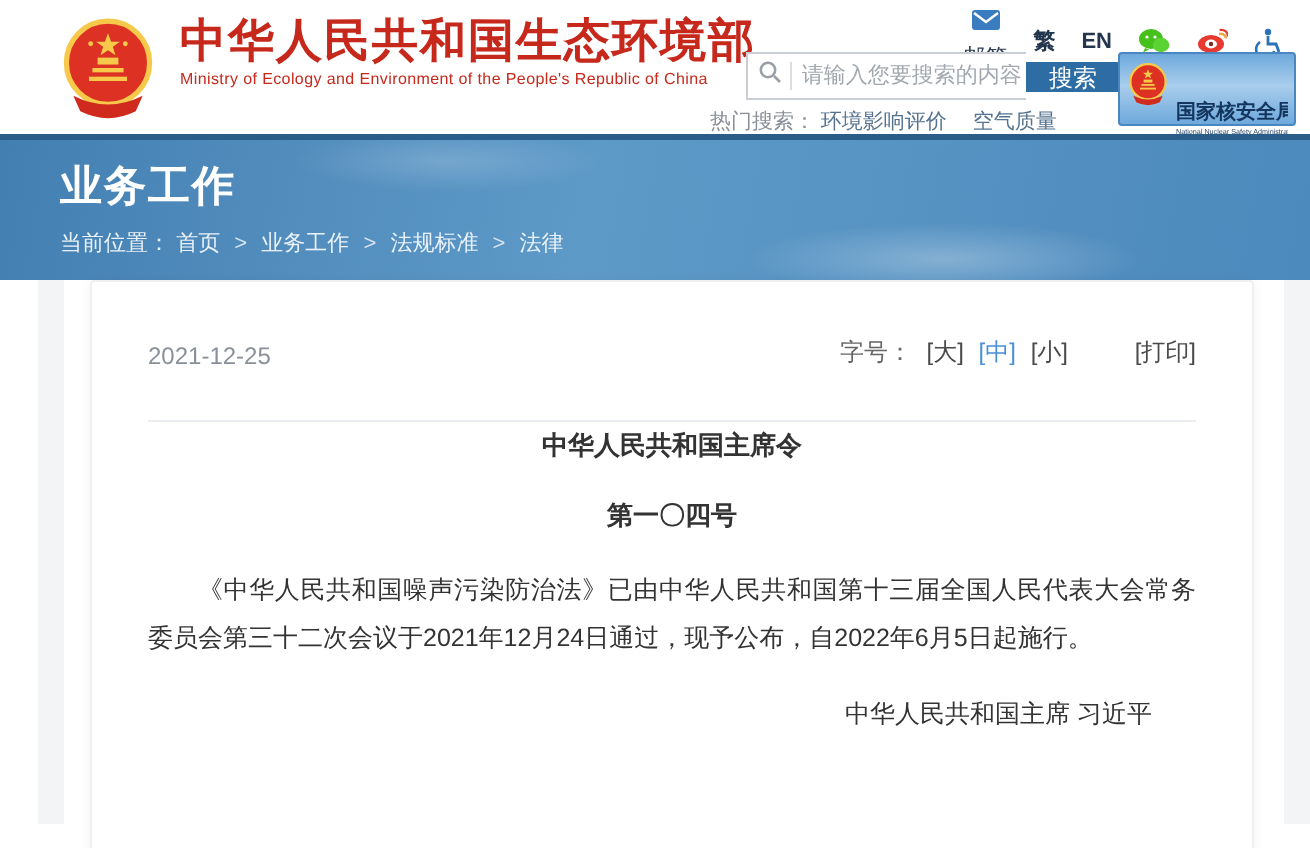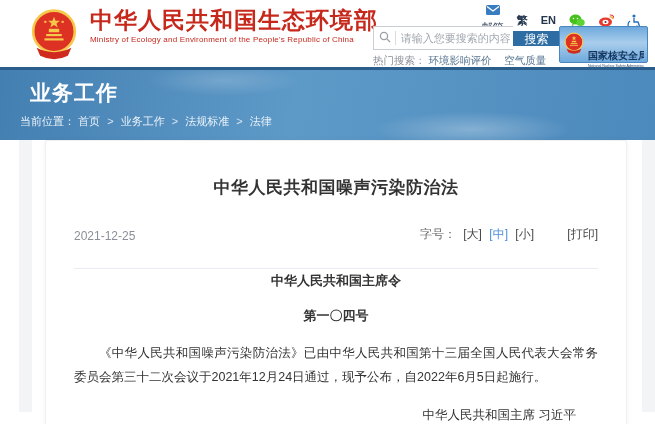--- a/index.html
+++ b/index.html
@@ -21,40 +21,40 @@
 
   .search-area { position:absolute; left:373px; top:26px; display:flex; align-items:center; }
   .search-box { display:flex; align-items:center; width:140px; height:24px;
     border:1px solid #c9ced4; border-right:none; background:#fff; padding-left:5px; }
   .search-box .mag { flex:0 0 auto; }
   .search-box .sep { width:1px; height:14px; background:#d9dde1; margin:0 5px 0 4px; }
   .search-input { border:none; outline:none; width:100%; font-size:11px; color:#333; }
   .search-input::placeholder { color:#a2a8af; }
   .search-btn { width:47px; height:15px; background:#2e6da4; color:#fff; border:none;
     font-size:12px; cursor:pointer; }
-  .hot-search { position:absolute; left:373px; top:54px; font-size:10.5px; color:#8a8f99; }
+  .hot-search { position:absolute; left:355px; top:54px; font-size:10.5px; color:#8a8f99; }
   .hot-link { color:#55738f; text-decoration:none; margin-right:10px; cursor:pointer; }
 
   .nnsa { position:absolute; right:7px; top:26px; width:89px; height:37px;
     background:linear-gradient(180deg,#6ea9dc 0%,#a9cdec 45%,#6ea9dc 100%);
     border:1px solid #4a86c0; border-radius:2px; display:flex; align-items:center;
     padding:2px 3px; cursor:pointer; }
   .nnsa-text { margin-left:3px; overflow:hidden; }
   .nnsa-title { font-size:10px; font-weight:bold; color:#14365e; white-space:nowrap;margin-top:40px; }
   .nnsa-en { font-size:4px; color:#2c4a6b; white-space:nowrap; transform:scale(.9); transform-origin:left; }
   .nnsa-enter { font-size:8px; color:#7b3f3f; text-align:center; margin-top:1px; }
 
   
   .banner { height:73px; border-top:3px solid #2b5d8a; position:relative;
     background-image:
       radial-gradient(ellipse 140px 26px at 72% 85%, rgba(255,255,255,.28), rgba(255,255,255,0) 70%),
       radial-gradient(ellipse 110px 22px at 34% 15%, rgba(255,255,255,.18), rgba(255,255,255,0) 70%),
       linear-gradient(100deg,#447fb2 0%,#5e9ac8 45%,#4c89bc 100%); }
   .banner-title { color:#fff; font-size:21px; font-weight:bold; padding:9px 0 0 30px; letter-spacing:1px; }
-  .breadcrumb { padding:7px 0 0 20px; font-size:11px; color:#eaf2f9; }
+  .breadcrumb { padding:7px 0 0 30px; font-size:11px; color:#eaf2f9; }
   .crumb { color:#eaf2f9; text-decoration:none; cursor:pointer; }
   .crumb-sep { margin:0 4px; color:#d7e6f2; }
   .banner-ext { height:12px;
     background:linear-gradient(90deg,#fbfcfd 0px,#fbfcfd 14px,#9cc0dc 26px,#5e9ac8 60px,#5794c4 100%); }
 
   
   .main { position:relative; height:272px; background:#fff; }
   .gutter-left  { position:absolute; left:19px; top:0; width:13px; height:272px; background:#f3f4f6; }
   .gutter-right { position:absolute; right:0; top:0; width:13px; height:272px; background:#f3f4f6; }
 
@@ -194,21 +194,20 @@
     <a class="crumb">法律</a>
   </div>
 </div>
 <div class="banner-ext"></div>
 
 <div class="main">
   <div class="gutter-left"></div>
   <div class="gutter-right"></div>
 
   <div class="card">
-    <div class="doc-title">中华人民共和国噪声污染防治法</div>
 
     <div class="meta-row">
       <span class="doc-date">2021-12-25</span>
       <span class="meta-right">
         <span>字号：</span>
         <span class="fs-opt">[大]</span>
         <span class="fs-opt fs-active">[中]</span>
         <span class="fs-opt">[小]</span>
         <span class="print-btn">[打印]</span>
       </span>

